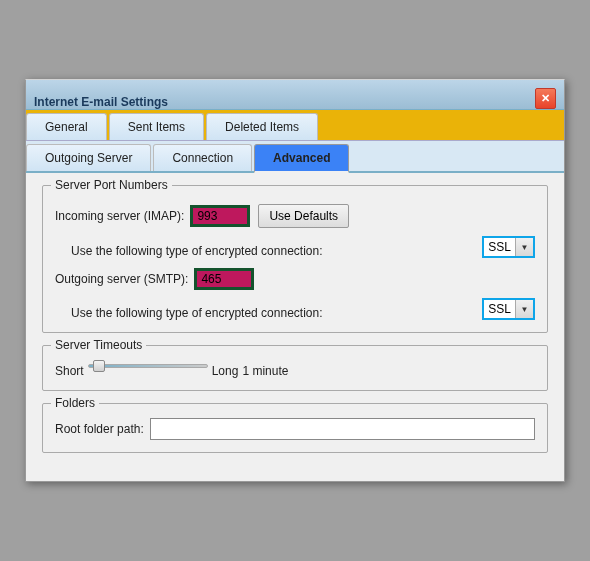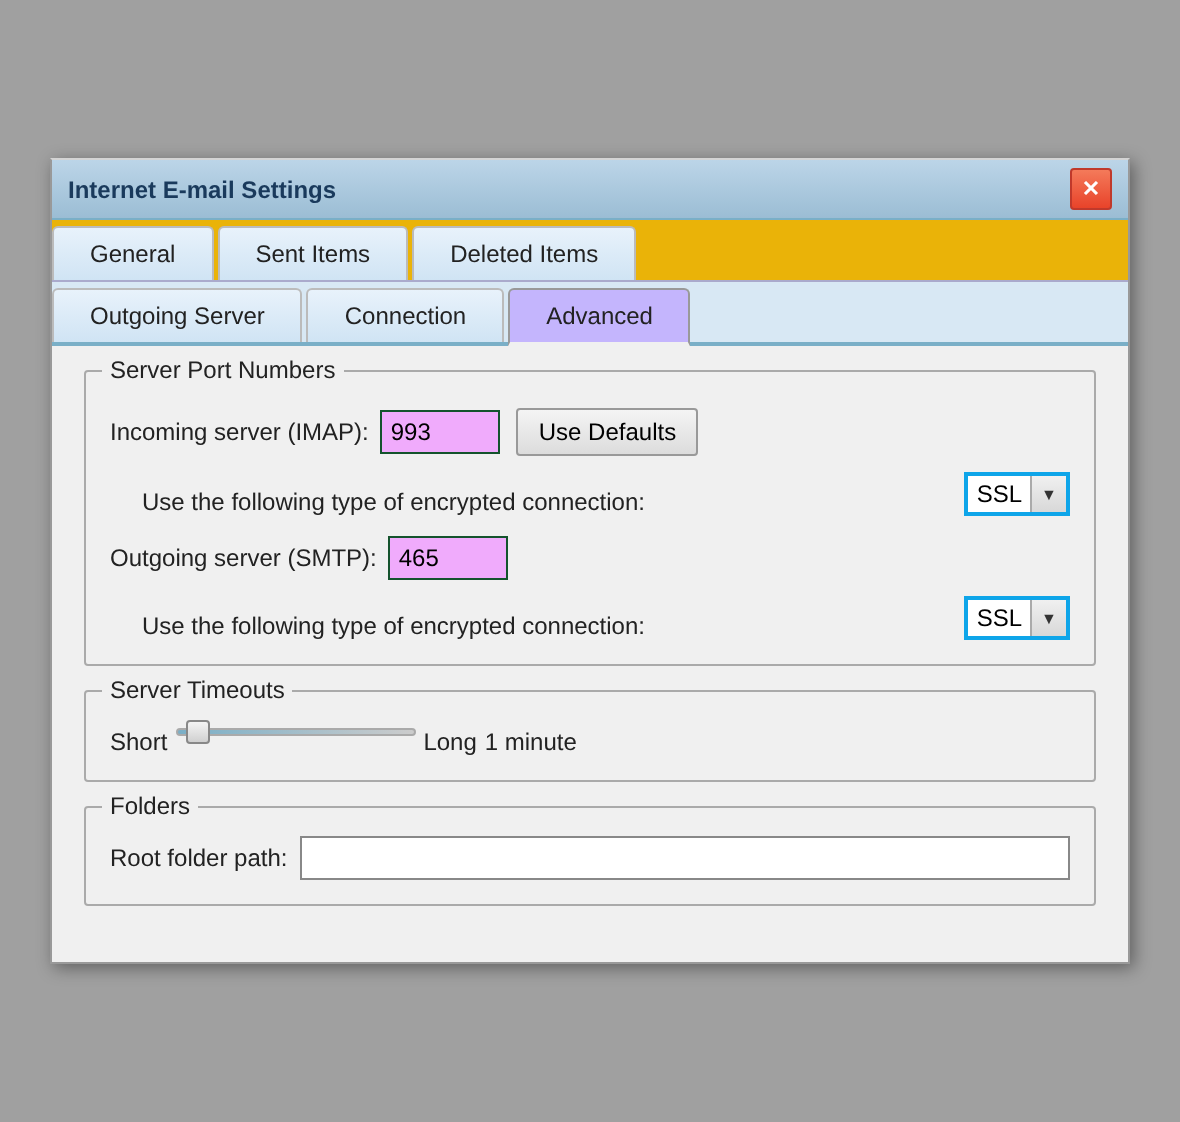--- a/index.html
+++ b/index.html
@@ -20,21 +20,21 @@
       background: #f0f0f0;
       border: 1px solid #999;
       border-top: 1px solid #d4d4d4;
       box-shadow: 2px 2px 8px rgba(0,0,0,0.4);
     }
 
     .title-bar {
       background: linear-gradient(to bottom, #bcd5e8 0%, #9bbdd4 100%);
       height: 30px;
       display: flex;
-      align-items: center;
+      align-items: flex-end;
       justify-content: space-between;
       padding: 0 8px;
       border-bottom: 1px solid #7aafc7;
     }
 
     .title-bar-text {
       font-size: 12px;
       font-weight: bold;
       color: #1a3a5c;
     }
@@ -73,26 +73,26 @@
       border-bottom: none;
       background: linear-gradient(to bottom, #e8f2fb, #d0e4f4);
       color: #222;
       cursor: pointer;
       margin-right: 2px;
       margin-top: 3px;
       border-radius: 3px 3px 0 0;
     }
 
     .tab.active {
-      background: #c4b5fd;
+      background: #3b82f6;
       border-color: #999;
       border-bottom: 2px solid #f0f0f0;
       margin-bottom: -2px;
       z-index: 1;
-      font-weight: normal;
+      font-weight: bold;
     }
 
     .content {
       padding: 12px 16px 16px;
       background: #f0f0f0;
     }
 
     .group-box {
       border: 1px solid #aaa;
       border-radius: 2px;
@@ -117,22 +117,22 @@
       margin-top: 10px;
     }
 
     .form-label {
       color: #222;
       font-size: 12px;
       white-space: nowrap;
     }
 
     .form-input {
-      border: 1px solid #14532d;
-      background: #f0abfc;
+      border: 3px solid #14532d;
+      background: #be185d;
       height: 22px;
       font-size: 12px;
       padding: 2px 4px;
       width: 60px;
     }
 
     .form-input-wide {
       border: 1px solid #888;
       background: white;
       height: 22px;

